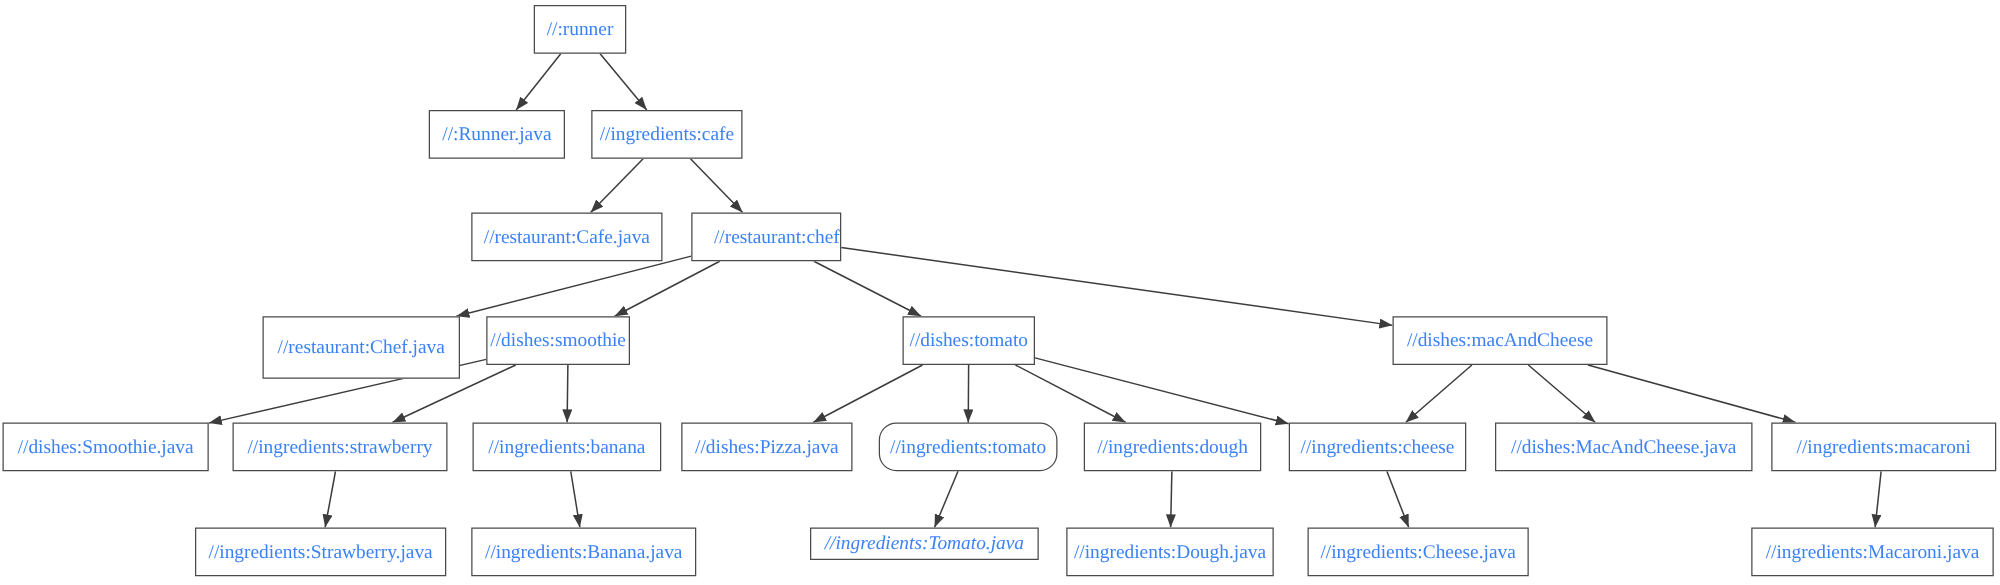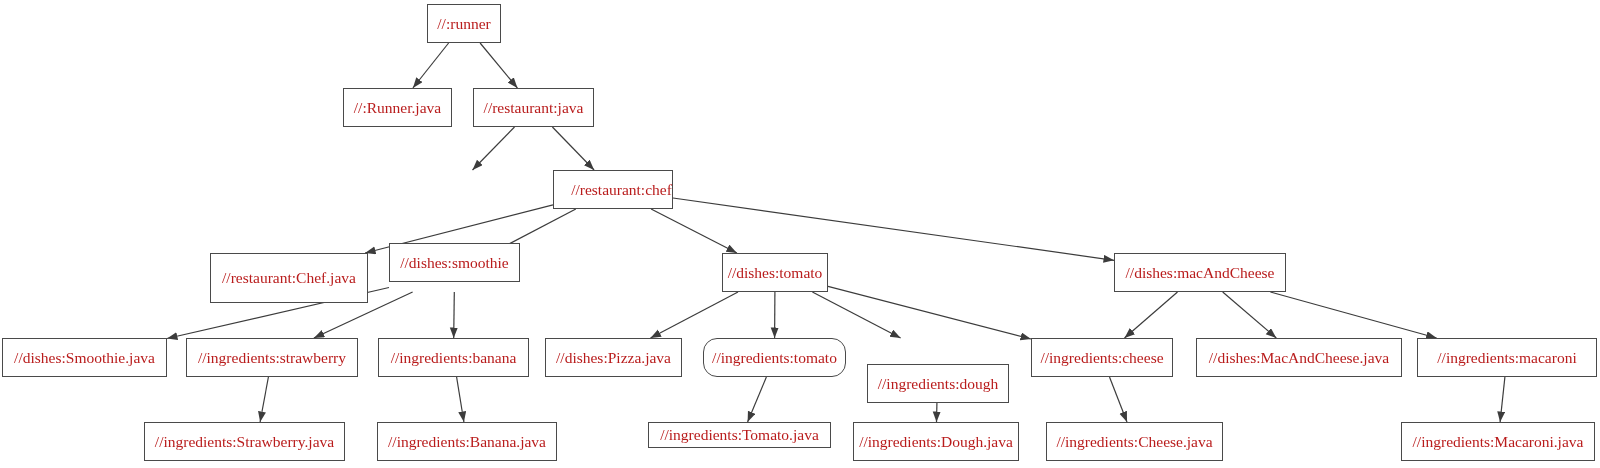--- a/index.html
+++ b/index.html
@@ -25,21 +25,21 @@
   }
   .node {
     position: absolute;
     box-sizing: border-box;
     background: #ffffff;
     border: 1.3px solid #4a4a4a;
     display: flex;
     align-items: center;
     justify-content: center;
     font-size: 15.5px;
-    color: #b91c1c;
+    color: #3b82f6;
     white-space: nowrap;
     line-height: 1;
   }
 </style>
 </head>
 <body>
 
 <div id="canvas" style="background: rgb(255, 255, 255);">
     <svg id="edges-layer" width="1600" height="468" viewBox="0 0 1600 468">
       <defs>
@@ -67,34 +67,35 @@
       <line x1="1270.4" y1="292.0" x2="1436.6" y2="338.0" stroke="#3c3c3c" stroke-width="1.2" marker-end="url(#arrowhead)"></line>
       <line x1="268.4" y1="377.0" x2="260.1" y2="422.0" stroke="#3c3c3c" stroke-width="1.2" marker-end="url(#arrowhead)"></line>
       <line x1="456.6" y1="377.0" x2="463.9" y2="422.0" stroke="#3c3c3c" stroke-width="1.2" marker-end="url(#arrowhead)"></line>
       <line x1="766.4" y1="377.0" x2="747.6" y2="422.0" stroke="#3c3c3c" stroke-width="1.2" marker-end="url(#arrowhead)"></line>
       <line x1="937.5" y1="377.0" x2="936.5" y2="422.0" stroke="#3c3c3c" stroke-width="1.2" marker-end="url(#arrowhead)"></line>
       <line x1="1109.5" y1="377.0" x2="1127.0" y2="422.0" stroke="#3c3c3c" stroke-width="1.2" marker-end="url(#arrowhead)"></line>
       <line x1="1504.9" y1="377.0" x2="1500.1" y2="422.0" stroke="#3c3c3c" stroke-width="1.2" marker-end="url(#arrowhead)"></line>
     </svg>
     <div class="node" style="left: 427px; top: 4px; width: 74px; height: 39px; background: rgb(255, 255, 255); border-color: rgb(74, 74, 74);">//:runner</div>
     <div class="node" style="left: 343px; top: 88px; width: 109px; height: 39px; background: rgb(255, 255, 255); border-color: rgb(74, 74, 74);">//:Runner.java</div>
-    <div class="node" style="left: 473px; top: 88px; width: 121px; height: 39px; background: rgb(255, 255, 255); border-color: rgb(74, 74, 74);">//restaurant:java</div>
+    <div class="node" style="left: 473px; top: 88px; width: 121px; height: 39px; background: rgb(255, 255, 255); border-color: rgb(74, 74, 74);">//ingredients:cafe</div>
+    <div class="node" style="left: 377px; top: 170px; width: 153px; height: 39px; background: rgb(255, 255, 255); border-color: rgb(74, 74, 74);">//restaurant:Cafe.java</div>
     <div class="node" style="left: 553px; top: 170px; width: 120px; height: 39px; background: rgb(255, 255, 255); border-color: rgb(74, 74, 74); padding-left: 17px;">//restaurant:chef</div>
     <div class="node" style="left: 210px; top: 253px; width: 158px; height: 50px; background: rgb(255, 255, 255); border-color: rgb(74, 74, 74);">//restaurant:Chef.java</div>
-    <div class="node" style="left: 389px; top: 243px; width: 131px; height: 39px; background: rgb(255, 255, 255); border-color: rgb(74, 74, 74);">//dishes:smoothie</div>
+    <div class="node" style="left: 389px; top: 253px; width: 115px; height: 39px; background: rgb(255, 255, 255); border-color: rgb(74, 74, 74);">//dishes:smoothie</div>
     <div class="node" style="left: 722px; top: 253px; width: 106px; height: 39px; background: rgb(255, 255, 255); border-color: rgb(74, 74, 74);">//dishes:tomato</div>
     <div class="node" style="left: 1114px; top: 253px; width: 172px; height: 39px; background: rgb(255, 255, 255); border-color: rgb(74, 74, 74);">//dishes:macAndCheese</div>
     <div class="node" style="left: 2px; top: 338px; width: 165px; height: 39px; background: rgb(255, 255, 255); border-color: rgb(74, 74, 74);">//dishes:Smoothie.java</div>
     <div class="node" style="left: 186px; top: 338px; width: 172px; height: 39px; background: rgb(255, 255, 255); border-color: rgb(74, 74, 74);">//ingredients:strawberry</div>
     <div class="node" style="left: 378px; top: 338px; width: 151px; height: 39px; background: rgb(255, 255, 255); border-color: rgb(74, 74, 74);">//ingredients:banana</div>
     <div class="node" style="left: 545px; top: 338px; width: 137px; height: 39px; background: rgb(255, 255, 255); border-color: rgb(74, 74, 74);">//dishes:Pizza.java</div>
     <div class="node" style="left: 703px; top: 338px; width: 143px; height: 39px; background: rgb(255, 255, 255); border-color: rgb(74, 74, 74); border-radius: 14px;">//ingredients:tomato</div>
-    <div class="node" style="left: 867px; top: 338px; width: 142px; height: 39px; background: rgb(255, 255, 255); border-color: rgb(74, 74, 74); margin-top: 26px;">//ingredients:dough</div>
+    <div class="node" style="left: 867px; top: 338px; width: 142px; height: 39px; background: rgb(255, 255, 255); border-color: rgb(74, 74, 74);">//ingredients:dough</div>
     <div class="node" style="left: 1031px; top: 338px; width: 142px; height: 39px; background: rgb(255, 255, 255); border-color: rgb(74, 74, 74);">//ingredients:cheese</div>
     <div class="node" style="left: 1196px; top: 338px; width: 206px; height: 39px; background: rgb(255, 255, 255); border-color: rgb(74, 74, 74);">//dishes:MacAndCheese.java</div>
     <div class="node" style="left: 1417px; top: 338px; width: 180px; height: 39px; background: rgb(255, 255, 255); border-color: rgb(74, 74, 74);">//ingredients:macaroni</div>
-    <div class="node" style="left: 144px; top: 422px; width: 201px; height: 39px; background: rgb(255, 255, 255); border-color: rgb(74, 74, 74);">//ingredients:Strawberry.java</div>
+    <div class="node" style="left: 156px; top: 422px; width: 201px; height: 39px; background: rgb(255, 255, 255); border-color: rgb(74, 74, 74);">//ingredients:Strawberry.java</div>
     <div class="node" style="left: 377px; top: 422px; width: 180px; height: 39px; background: rgb(255, 255, 255); border-color: rgb(74, 74, 74);">//ingredients:Banana.java</div>
-    <div class="node" style="left: 648px; top: 422px; width: 183px; height: 26px; background: rgb(255, 255, 255); border-color: rgb(74, 74, 74);">//ingredients:Tomato.java</div>
+    <div class="node" style="left: 648px; top: 422px; width: 183px; height: 26px; background: rgb(255, 255, 255); border-color: rgb(74, 74, 74); font-style: italic;">//ingredients:Tomato.java</div>
     <div class="node" style="left: 853px; top: 422px; width: 166px; height: 39px; background: rgb(255, 255, 255); border-color: rgb(74, 74, 74);">//ingredients:Dough.java</div>
     <div class="node" style="left: 1046px; top: 422px; width: 177px; height: 39px; background: rgb(255, 255, 255); border-color: rgb(74, 74, 74);">//ingredients:Cheese.java</div>
     <div class="node" style="left: 1401px; top: 422px; width: 194px; height: 39px; background: rgb(255, 255, 255); border-color: rgb(74, 74, 74);">//ingredients:Macaroni.java</div>
   </div>
 
 </body></html>

